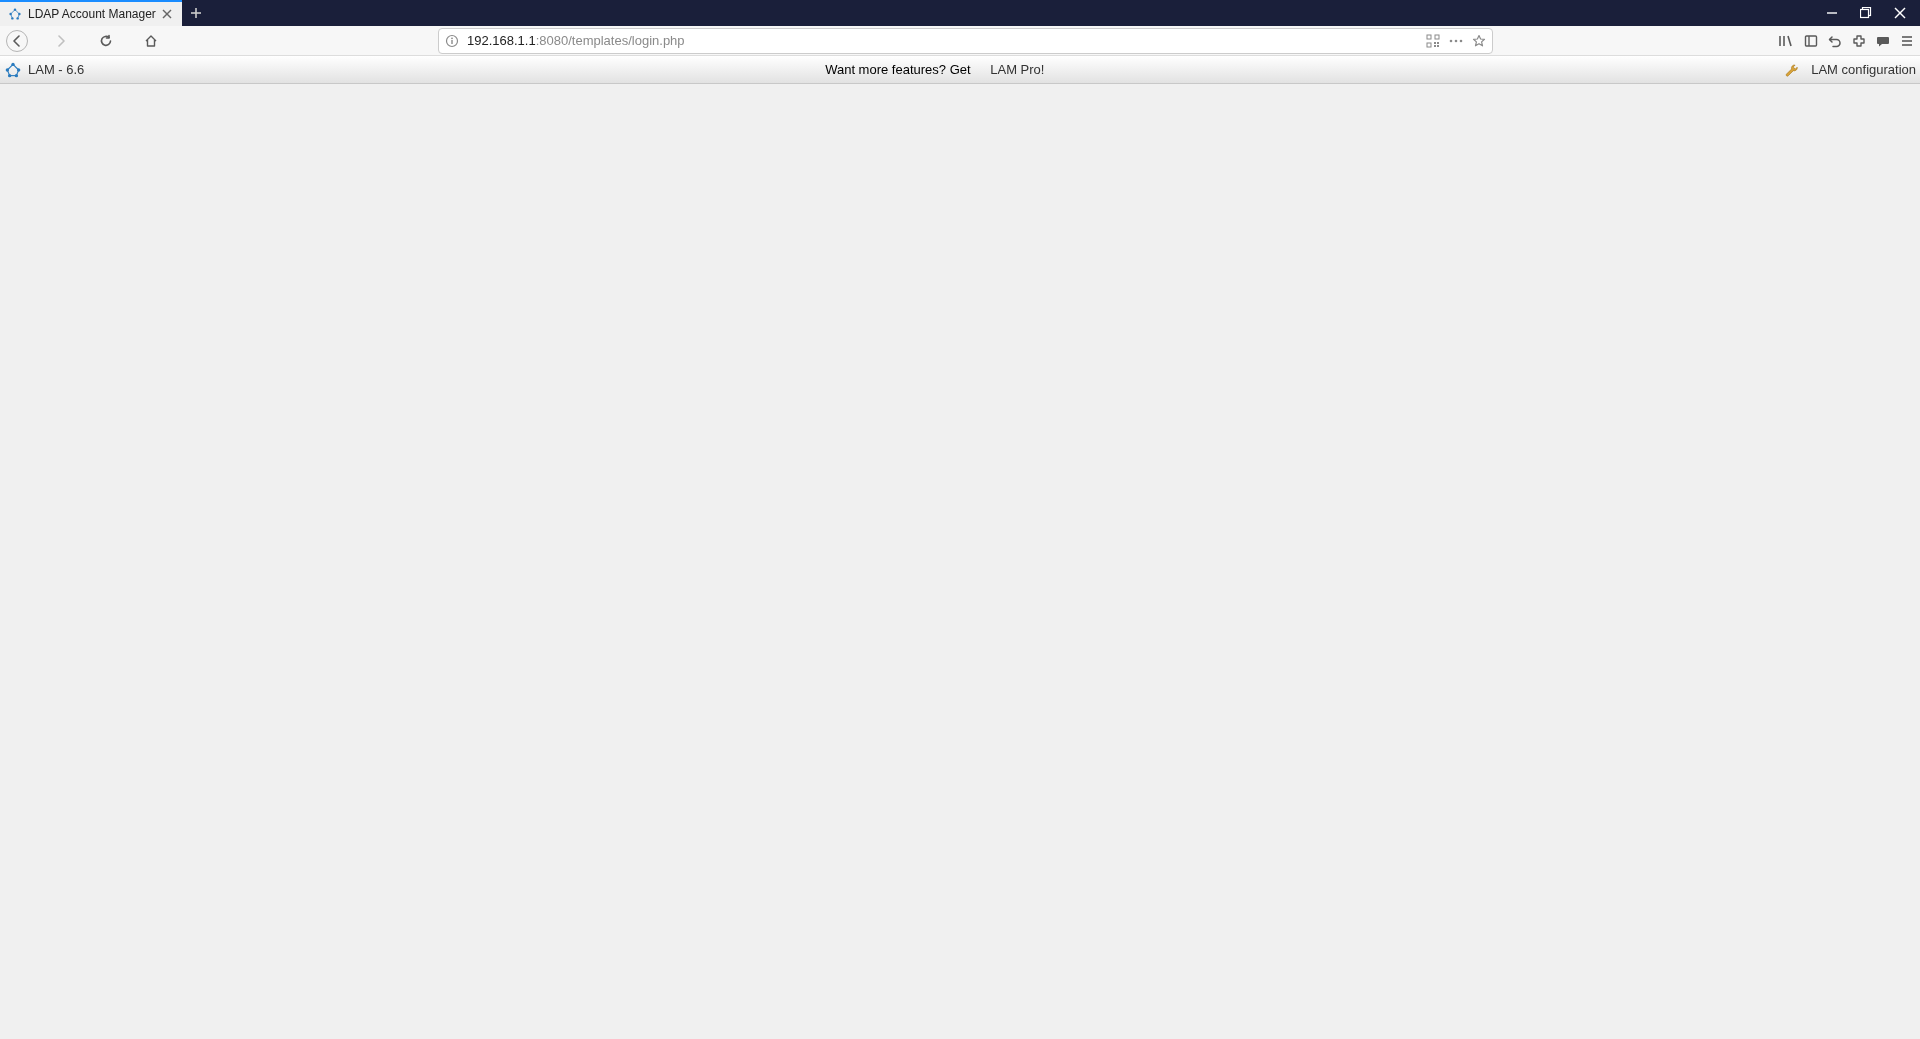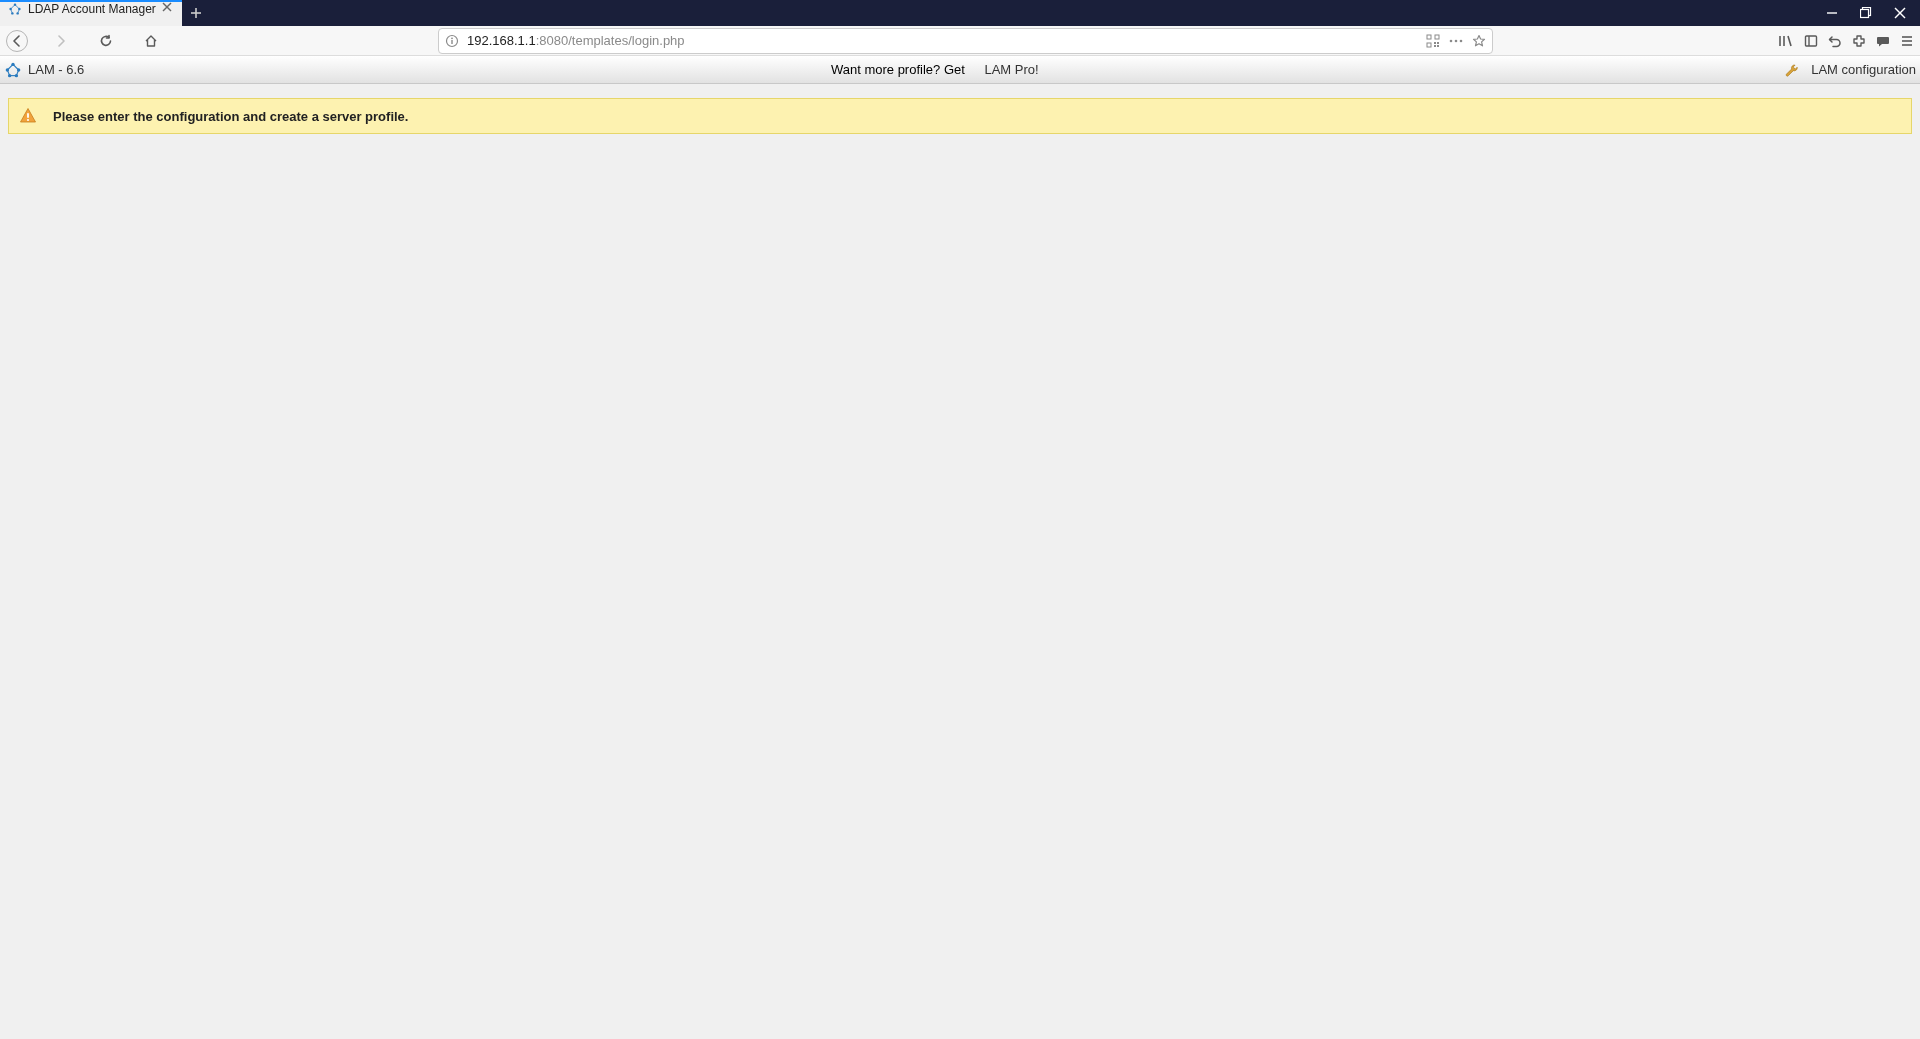--- a/index.html
+++ b/index.html
@@ -7,21 +7,21 @@
 
 
 .browser-titlebar {
   height: 26px;
   background: #1a1f3a;
   display: flex;
   align-items: stretch;
 }
 .tab {
   display: flex;
-  align-items: flex-start;
+  align-items: center;
   background: #f0f0f0;
   padding: 0 10px 0 8px;
   min-width: 160px;
   border-top: 2px solid #1a8cff;
   font-size: 12px;
   color: #222;
   gap: 6px;
 }
 .tab .favicon { width: 14px; height: 14px; display:inline-flex; align-items:center; justify-content:center; }
 .tab .tab-title { flex: 1; white-space: nowrap; overflow: hidden; text-overflow: ellipsis; }
@@ -269,36 +269,26 @@
           <line x1="8" y1="3" x2="3" y2="8" stroke="#2a7bbf" stroke-width="1"></line>
           <line x1="8" y1="3" x2="13" y2="8" stroke="#2a7bbf" stroke-width="1"></line>
           <line x1="3" y1="8" x2="5" y2="13" stroke="#2a7bbf" stroke-width="1"></line>
           <line x1="13" y1="8" x2="11" y2="13" stroke="#2a7bbf" stroke-width="1"></line>
           <line x1="5" y1="13" x2="11" y2="13" stroke="#2a7bbf" stroke-width="1"></line>
         </svg>
       </span>
       <span>LAM - 6.6</span>
     </div>
     <div class="topbar-center">
-      <span>Want more profile? Get </span><a>LAM Pro!</a>
+      <span>Want more features? Get </span><a>LAM Pro!</a>
     </div>
     <div class="topbar-right">
       <span>
         <svg width="14" height="14" viewBox="0 0 14 14">
           <path d="M12.2 4.2 A3 3 0 0 1 8.3 7.7 L3.2 12.8 A1.2 1.2 0 0 1 1.5 11.1 L6.6 6 A3 3 0 0 1 10.1 2.1 L8.2 4 L10.3 6.1 Z" fill="#d8a33a" stroke="#a67414" stroke-width="0.6"></path>
         </svg>
       </span>
       <a>LAM configuration</a>
     </div>
   </div>
 
-  <div class="alert">
-    <span class="alert-icon">
-      <svg width="18" height="18" viewBox="0 0 18 18">
-        <path d="M9 1.5 L16.5 15 H1.5 Z" fill="#f1a33c" stroke="#c77d1c" stroke-width="0.8" stroke-linejoin="round"></path>
-        <rect x="8.1" y="6" width="1.8" height="5" rx="0.9" fill="#fff"></rect>
-        <circle cx="9" cy="13" r="1" fill="#fff"></circle>
-      </svg>
-    </span>
-    <span class="alert-text">Please enter the configuration and create a server profile.</span>
-  </div>
 
 </div>
 
 </body></html>

